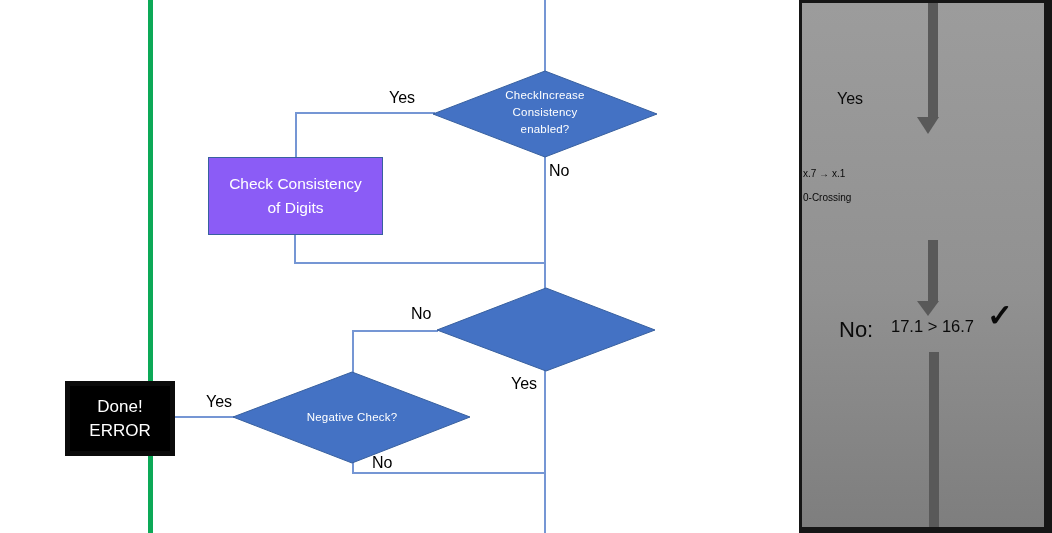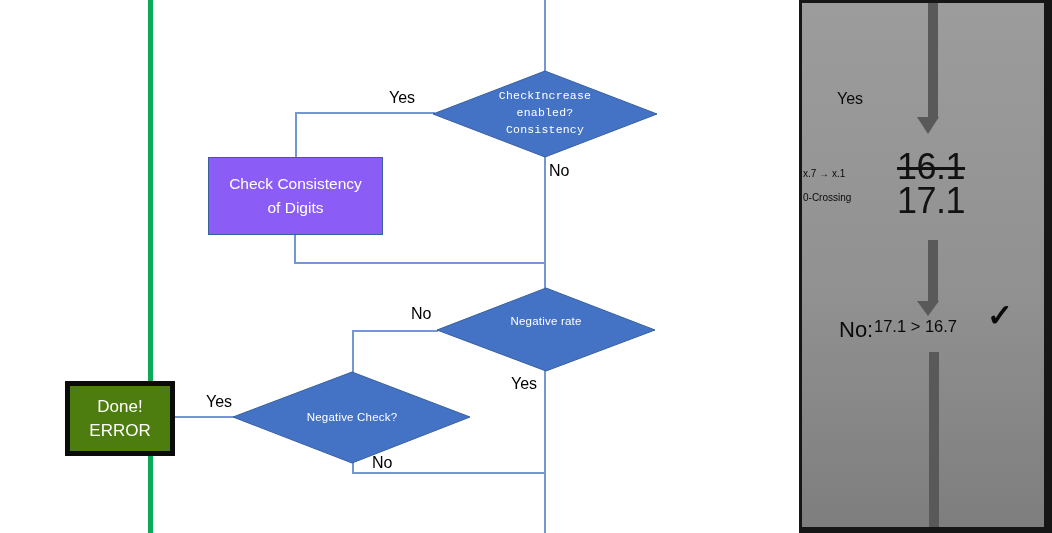--- a/index.html
+++ b/index.html
@@ -13,29 +13,29 @@
   .shapes-svg{position:absolute;left:0;top:0;width:1052px;height:533px;pointer-events:none;}
   .diamond{fill:#4472C4;stroke:#38609F;stroke-width:1;}
   .node-rect{
     position:absolute;left:208px;top:157px;width:173px;height:76px;
     background:#8b5cf6;border:1px solid #38609F;color:#fff;
     display:flex;flex-direction:column;align-items:center;justify-content:center;
     font-size:15.5px;line-height:24px;text-align:center;
   }
   .node-done{
     position:absolute;left:65px;top:381px;width:100px;height:65px;
-    background:#4d7c0f;border:5px solid #0B0B0B;color:#fff;
+    background:#000000;border:5px solid #0B0B0B;color:#fff;
     display:flex;flex-direction:column;align-items:center;justify-content:center;
     font-size:17px;line-height:24px;text-align:center;
   }
   .diamond-label{
     position:absolute;color:#fff;text-align:center;width:180px;
     font-size:11.5px;line-height:17px;font-weight:500;letter-spacing:.2px;
   }
-  .dl-1{left:455px;top:87px;font-family:Liberation Mono, monospace;}
+  .dl-1{left:455px;top:87px;}
   .dl-2{left:456px;top:313px;}
   .dl-3{left:262px;top:409px;}
   .edge-label{position:absolute;color:#000;font-size:16px;line-height:18px;}
   .el-yes1{left:389px;top:89px;}
   .el-no1{left:549px;top:162px;}
   .el-no2{left:411px;top:305px;}
   .el-yes2{left:511px;top:375px;}
   .el-yes3{left:206px;top:393px;}
   .el-no3{left:372px;top:454px;}
   .dl-line,.node-line{display:block;}
@@ -53,21 +53,21 @@
   .a2-head{position:absolute;left:118px;top:301px;width:0;height:0;
     border-left:11px solid transparent;border-right:11px solid transparent;border-top:15px solid #595959;}
   .a3-shaft{left:130px;top:352px;height:175px;}
   .panel-text{position:absolute;color:#0A0A0A;}
   .p-yes{left:38px;top:90px;font-size:16px;}
   .p-note{left:4px;top:162px;width:90px;text-align:left;font-size:10px;line-height:24px;}
   .p-values{left:98px;top:150px;font-size:36px;line-height:34px;color:#121212;letter-spacing:-0.5px;}
   .v-old{display:block;text-decoration:line-through;text-decoration-thickness:3px;}
   .v-new{display:block;}
   .p-result-no{left:40px;top:317px;font-size:22px;}
-  .p-result-cmp{left:75px;top:317px;font-size:16.5px;}
+  .p-result-cmp{left:92px;top:317px;font-size:16.5px;}
   .p-check{left:188px;top:297px;font-size:31px;font-weight:bold;}
 </style>
 </head>
 <body>
 
 <div class="stage">
 
   <div class="green-line"></div>
 
   <div class="conn" style="left:544px;top:0;width:2px;height:72px"></div>
@@ -84,25 +84,24 @@
   <div class="conn" style="left:352px;top:472px;width:194px;height:2px"></div>
 
   <svg class="shapes-svg">
     <polygon class="diamond" points="545,71 657,114 545,157 433,114"></polygon>
     <polygon class="diamond" points="546,288 655,330 546,371 437,330"></polygon>
     <polygon class="diamond" points="352,372 470,417 352,463 233,417"></polygon>
   </svg>
 
   <div class="diamond-label dl-1">
     <span class="dl-line">CheckIncrease</span>
+    <span class="dl-line">Consistency</span>
     <span class="dl-line">enabled?</span>
-    <span class="dl-line">Consistency</span>
   </div>
   <div class="diamond-label dl-2">
-    <span class="dl-line">Negative rate</span>
   </div>
   <div class="diamond-label dl-3">
     <span class="dl-line">Negative Check?</span>
   </div>
 
   <div class="node-rect">
     <span class="node-line">Check Consistency</span>
     <span class="node-line">of Digits</span>
   </div>
 
@@ -124,24 +123,20 @@
     <div class="arrow-shaft a1-shaft"></div>
     <div class="a1-head"></div>
 
     <div class="panel-text p-yes">Yes</div>
 
     <div class="panel-text p-note">
       <span class="dl-line">x.7 → x.1</span>
       <span class="dl-line">0-Crossing</span>
     </div>
 
-    <div class="panel-text p-values">
-      <span class="v-old">16.1</span>
-      <span class="v-new">17.1</span>
-    </div>
 
     <div class="arrow-shaft a2-shaft"></div>
     <div class="a2-head"></div>
 
     <div class="panel-text p-result-no">No:</div>
     <div class="panel-text p-result-cmp">17.1 &gt; 16.7</div>
     <div class="panel-text p-check">✓</div>
 
     <div class="arrow-shaft a3-shaft"></div>
   </div>

